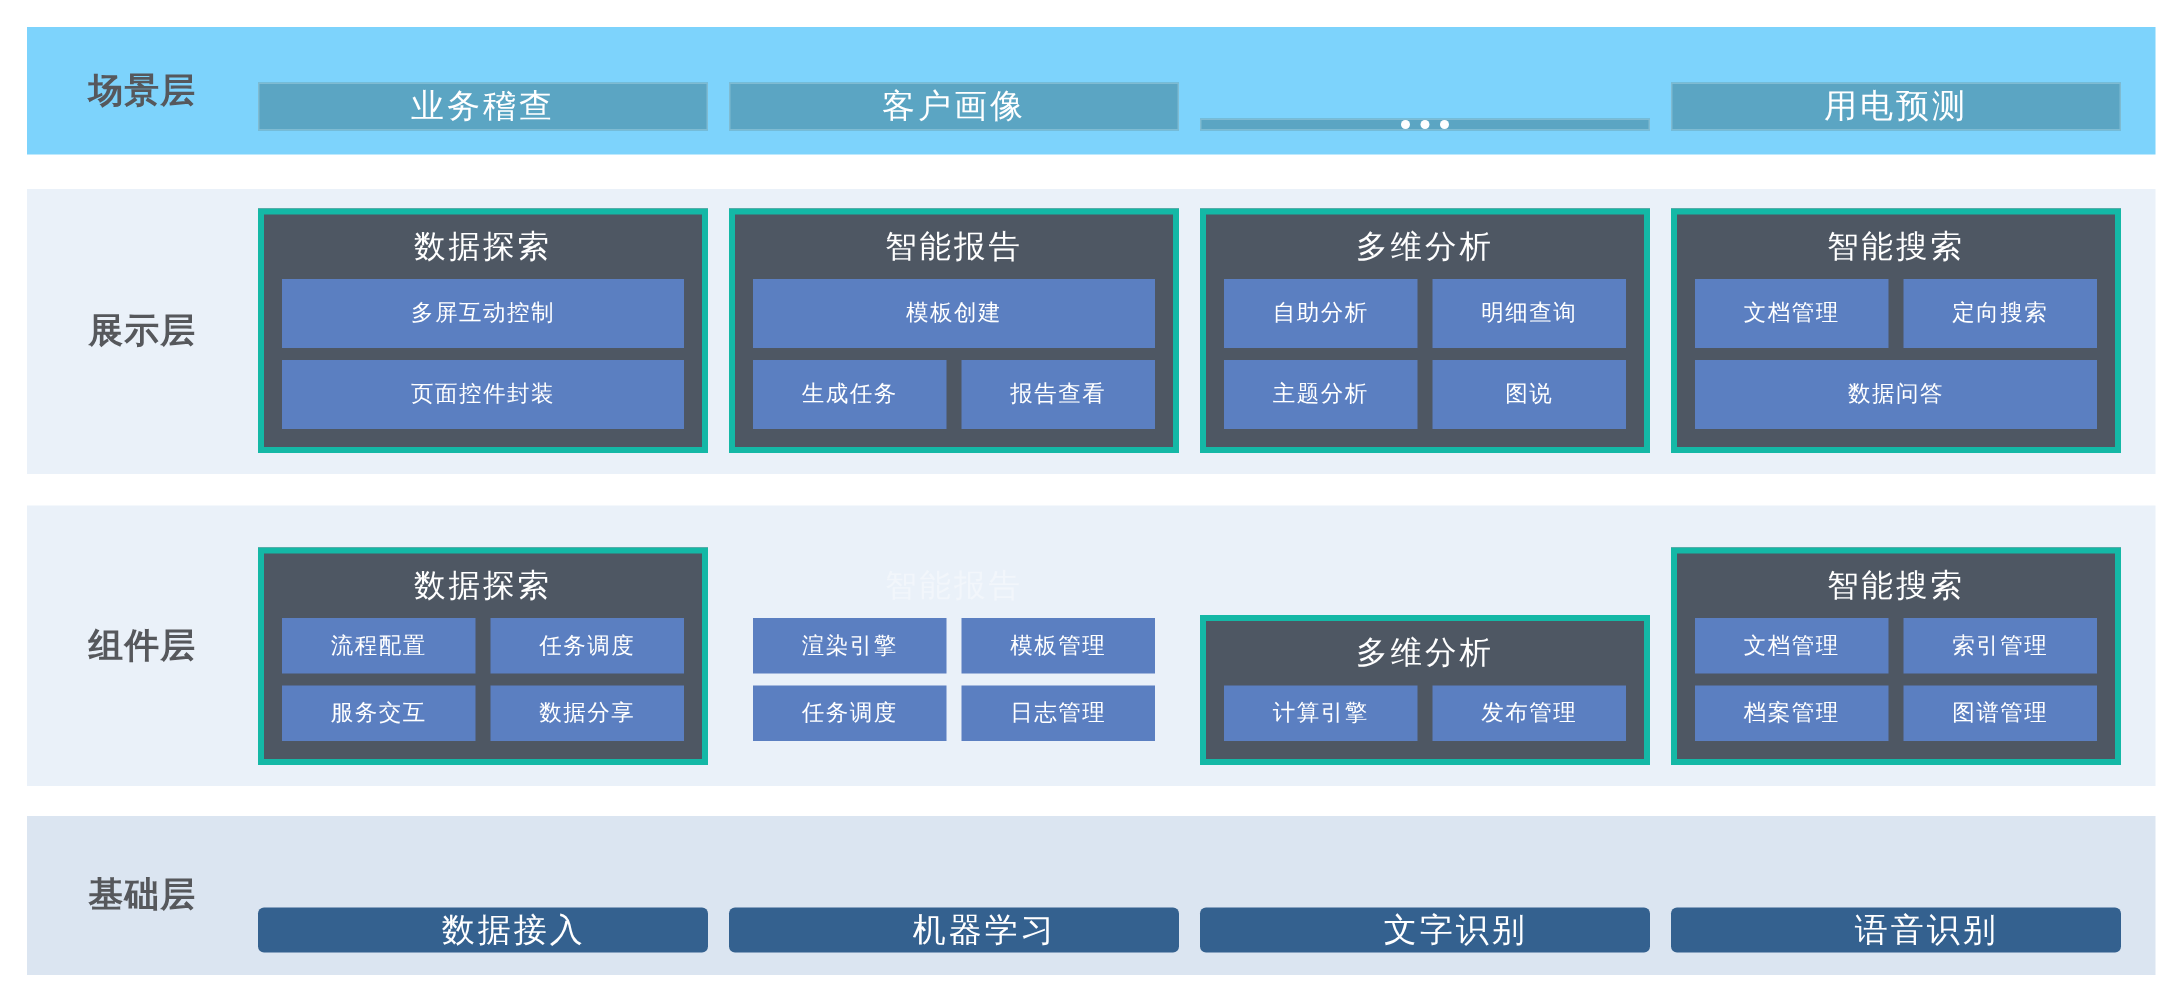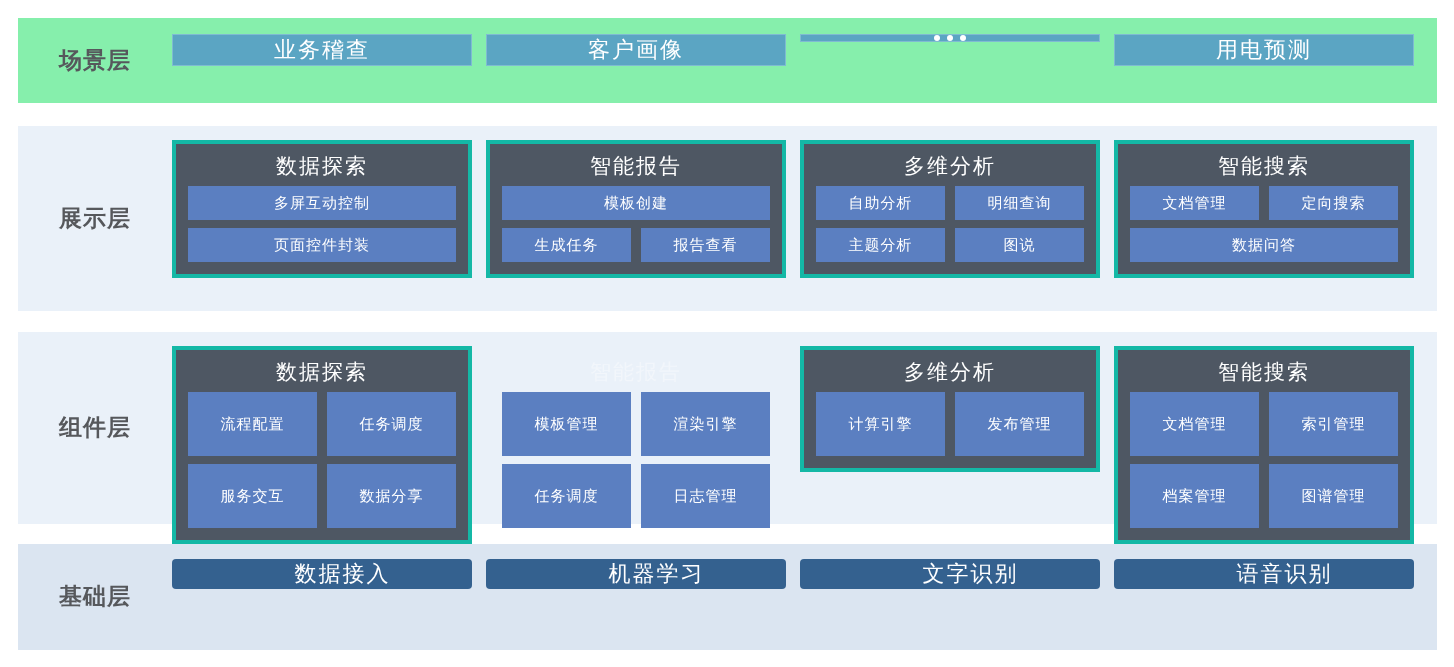--- a/index.html
+++ b/index.html
@@ -20,21 +20,21 @@
     flex-direction: column;
   }
 
   
   .band {
     position: relative;
     display: flex;
     align-items: stretch;
     width: 100%;
   }
-  .band.scene    { background: #86efac; height: 87px; margin-bottom: 23px; }
+  .band.scene    { background: #7dd3fc; height: 87px; margin-bottom: 23px; }
   .band.display  { background: #eaf1f9; height: 190px; margin-bottom: 21px; }
   .band.component{ background: #eaf1f9; height: 192px; margin-bottom: 20px; }
   .band.base     { background: #dbe5f1; height: 109px; }
 
   
   .layer-label {
     flex: 0 0 154px;
     display: flex;
     align-items: center;
     justify-content: center;
@@ -42,21 +42,21 @@
     font-weight: bold;
     color: #56585c;
     letter-spacing: 1px;
     user-select: none;
   }
 
   
   .cols {
     flex: 1 1 auto;
     display: flex;
-    align-items: flex-start;
+    align-items: flex-end;
     gap: 14px;
     padding: 0 23px 0 0;
   }
   .col { flex: 1 1 0; display: flex; }
 
   
   .scene-card {
     flex: 1 1 auto;
     margin: 16px 0;
     background: #5ba5c3;
@@ -118,27 +118,27 @@
     justify-content: center;
     gap: 8px;
   }
   .chip-row { display: flex; gap: 10px; }
   .chip {
     flex: 1 1 0;
     background: #5b7fc1;
     color: #ffffff;
     font-size: 15px;
     letter-spacing: 1px;
-    height: 34px;
+    height: 46px;
     display: flex;
     align-items: center;
     justify-content: center;
     white-space: nowrap;
   }
-  .band.component .chip { height: 64px; }
+  .band.component .chip { height: 37px; }
 </style>
 </head>
 <body>
 
 <div id="diagram">
     <div class="band scene">
       <div class="layer-label">场景层</div>
       <div class="cols">
         <div class="col">
           <div class="scene-card">
@@ -243,22 +243,22 @@
                 <div class="chip">数据分享</div>
               </div>
             </div>
           </div>
         </div>
         <div class="col">
           <div class="group ghost">
             <div class="group-title">智能报告</div>
             <div class="chips">
               <div class="chip-row">
+                <div class="chip">渲染引擎</div>
                 <div class="chip">模板管理</div>
-                <div class="chip">渲染引擎</div>
               </div>
               <div class="chip-row">
                 <div class="chip">任务调度</div>
                 <div class="chip">日志管理</div>
               </div>
             </div>
           </div>
         </div>
         <div class="col">
           <div class="group">

